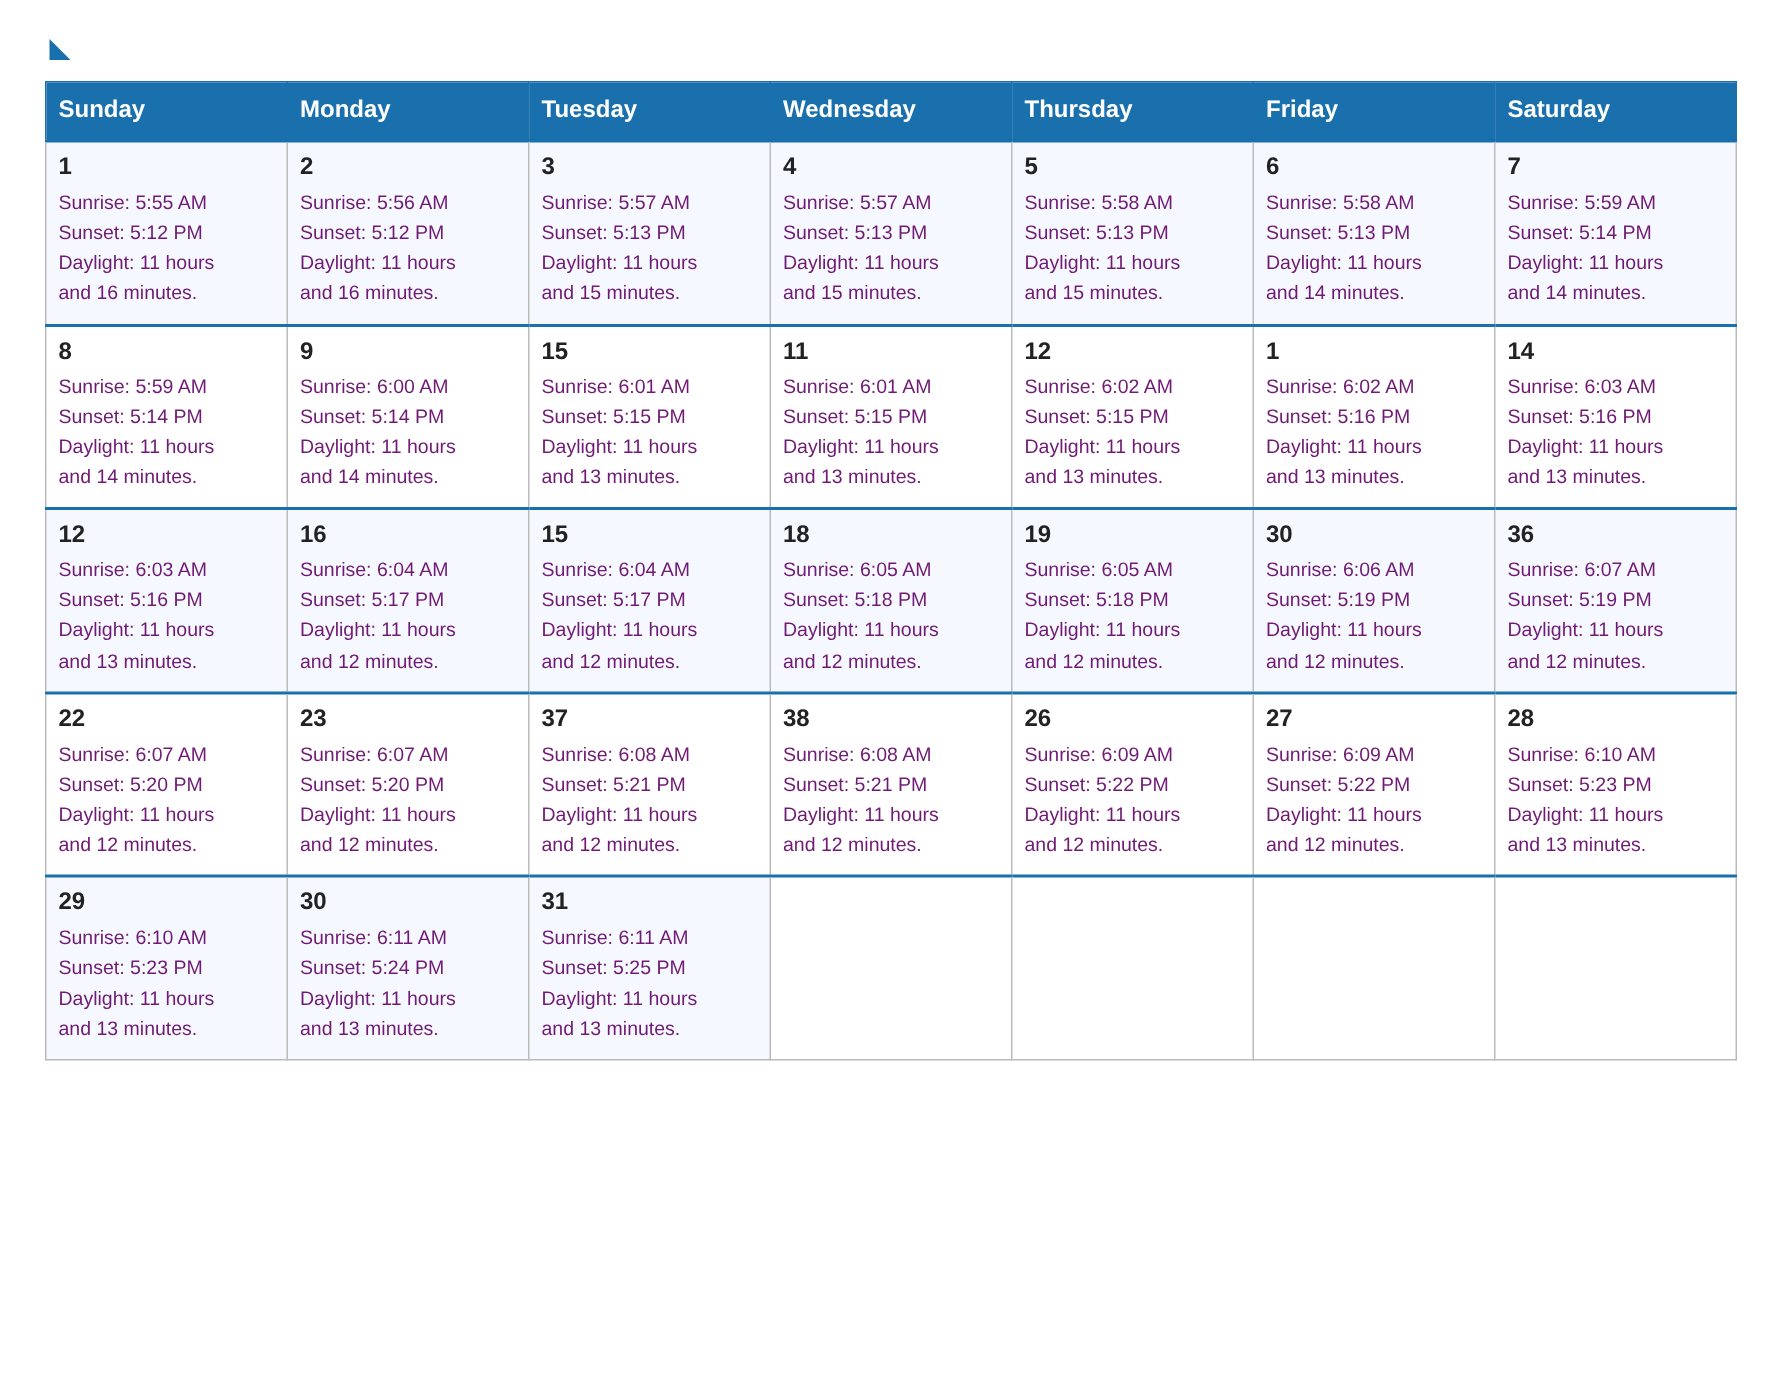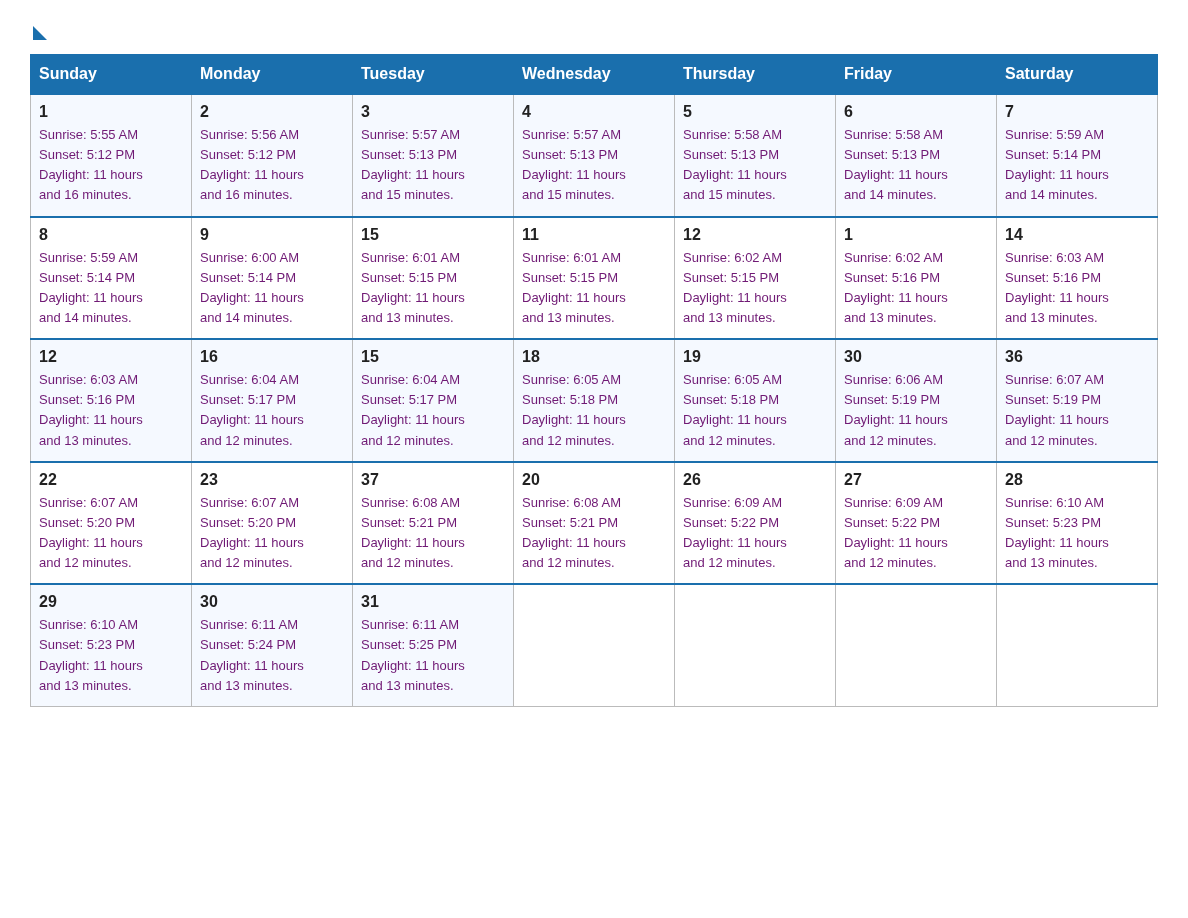--- a/index.html
+++ b/index.html
@@ -234,21 +234,21 @@
         </td>
         <td>
           <span class="day-number">23</span>
           <div class="day-info">Sunrise: 6:07 AM<br>Sunset: 5:20 PM<br>Daylight: 11 hours<br>and 12 minutes.</div>
         </td>
         <td>
           <span class="day-number">37</span>
           <div class="day-info">Sunrise: 6:08 AM<br>Sunset: 5:21 PM<br>Daylight: 11 hours<br>and 12 minutes.</div>
         </td>
         <td>
-          <span class="day-number">20</span>
+          <span class="day-number">38</span>
           <div class="day-info">Sunrise: 6:08 AM<br>Sunset: 5:21 PM<br>Daylight: 11 hours<br>and 12 minutes.</div>
         </td>
         <td>
           <span class="day-number">26</span>
           <div class="day-info">Sunrise: 6:09 AM<br>Sunset: 5:22 PM<br>Daylight: 11 hours<br>and 12 minutes.</div>
         </td>
         <td>
           <span class="day-number">27</span>
           <div class="day-info">Sunrise: 6:09 AM<br>Sunset: 5:22 PM<br>Daylight: 11 hours<br>and 12 minutes.</div>
         </td>

